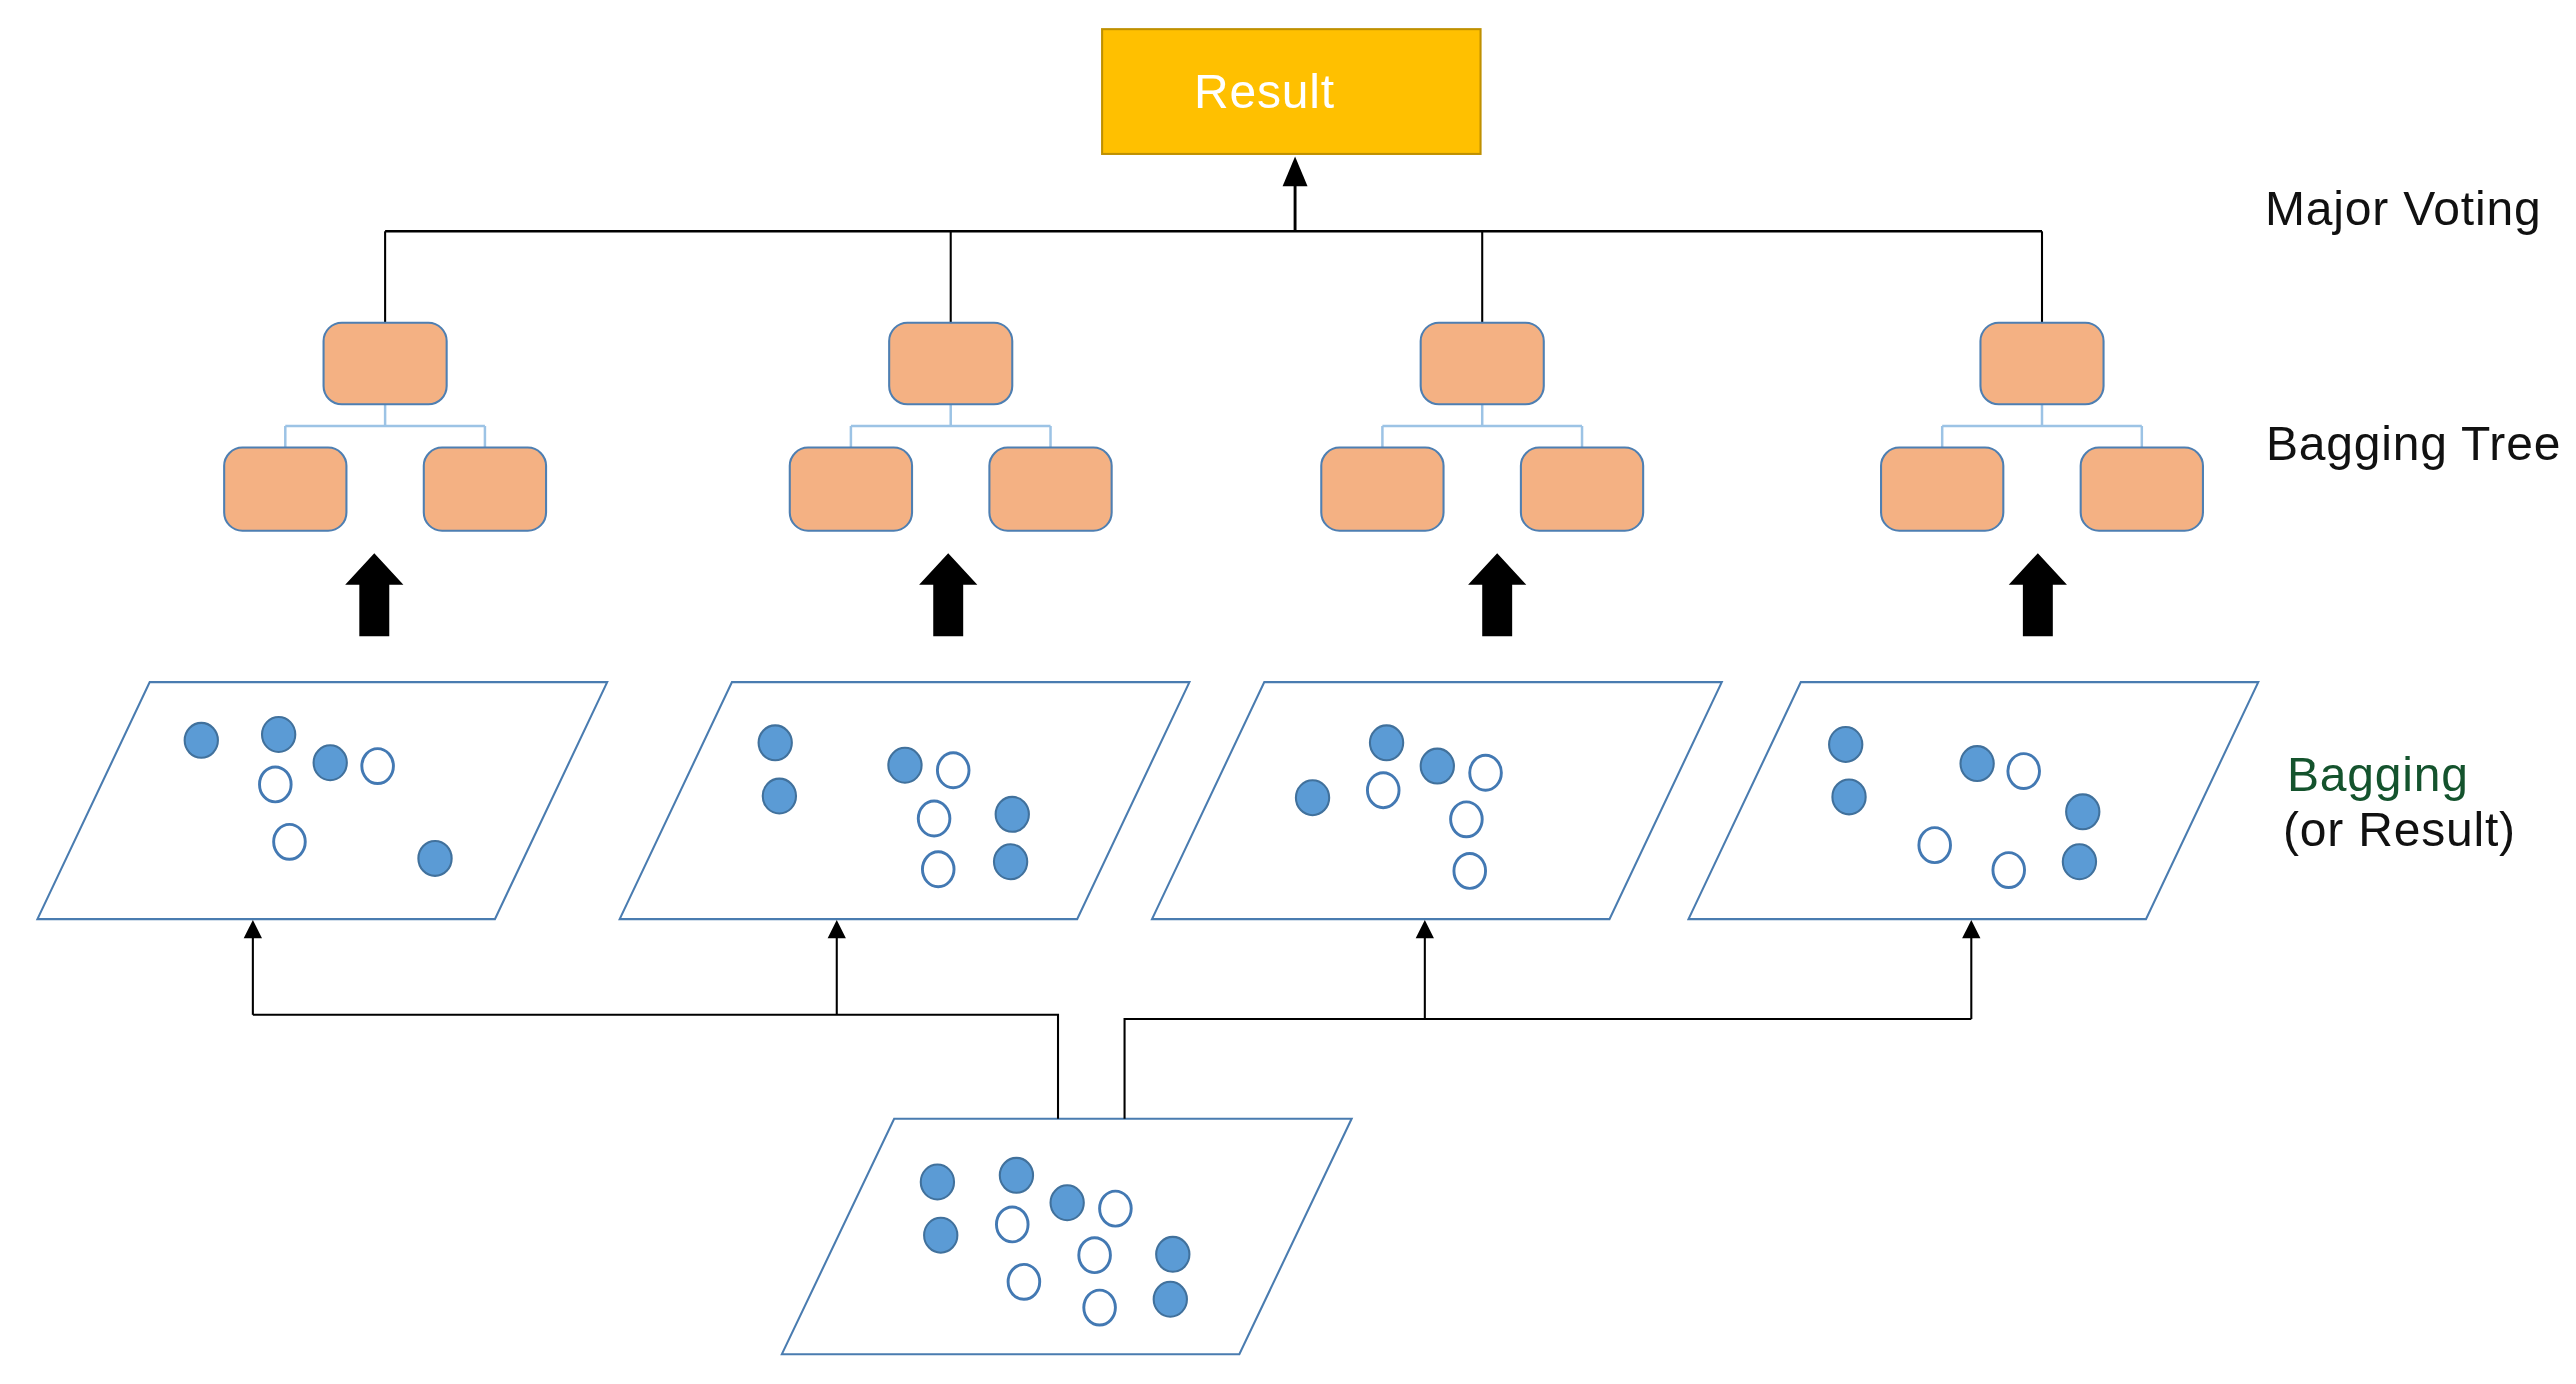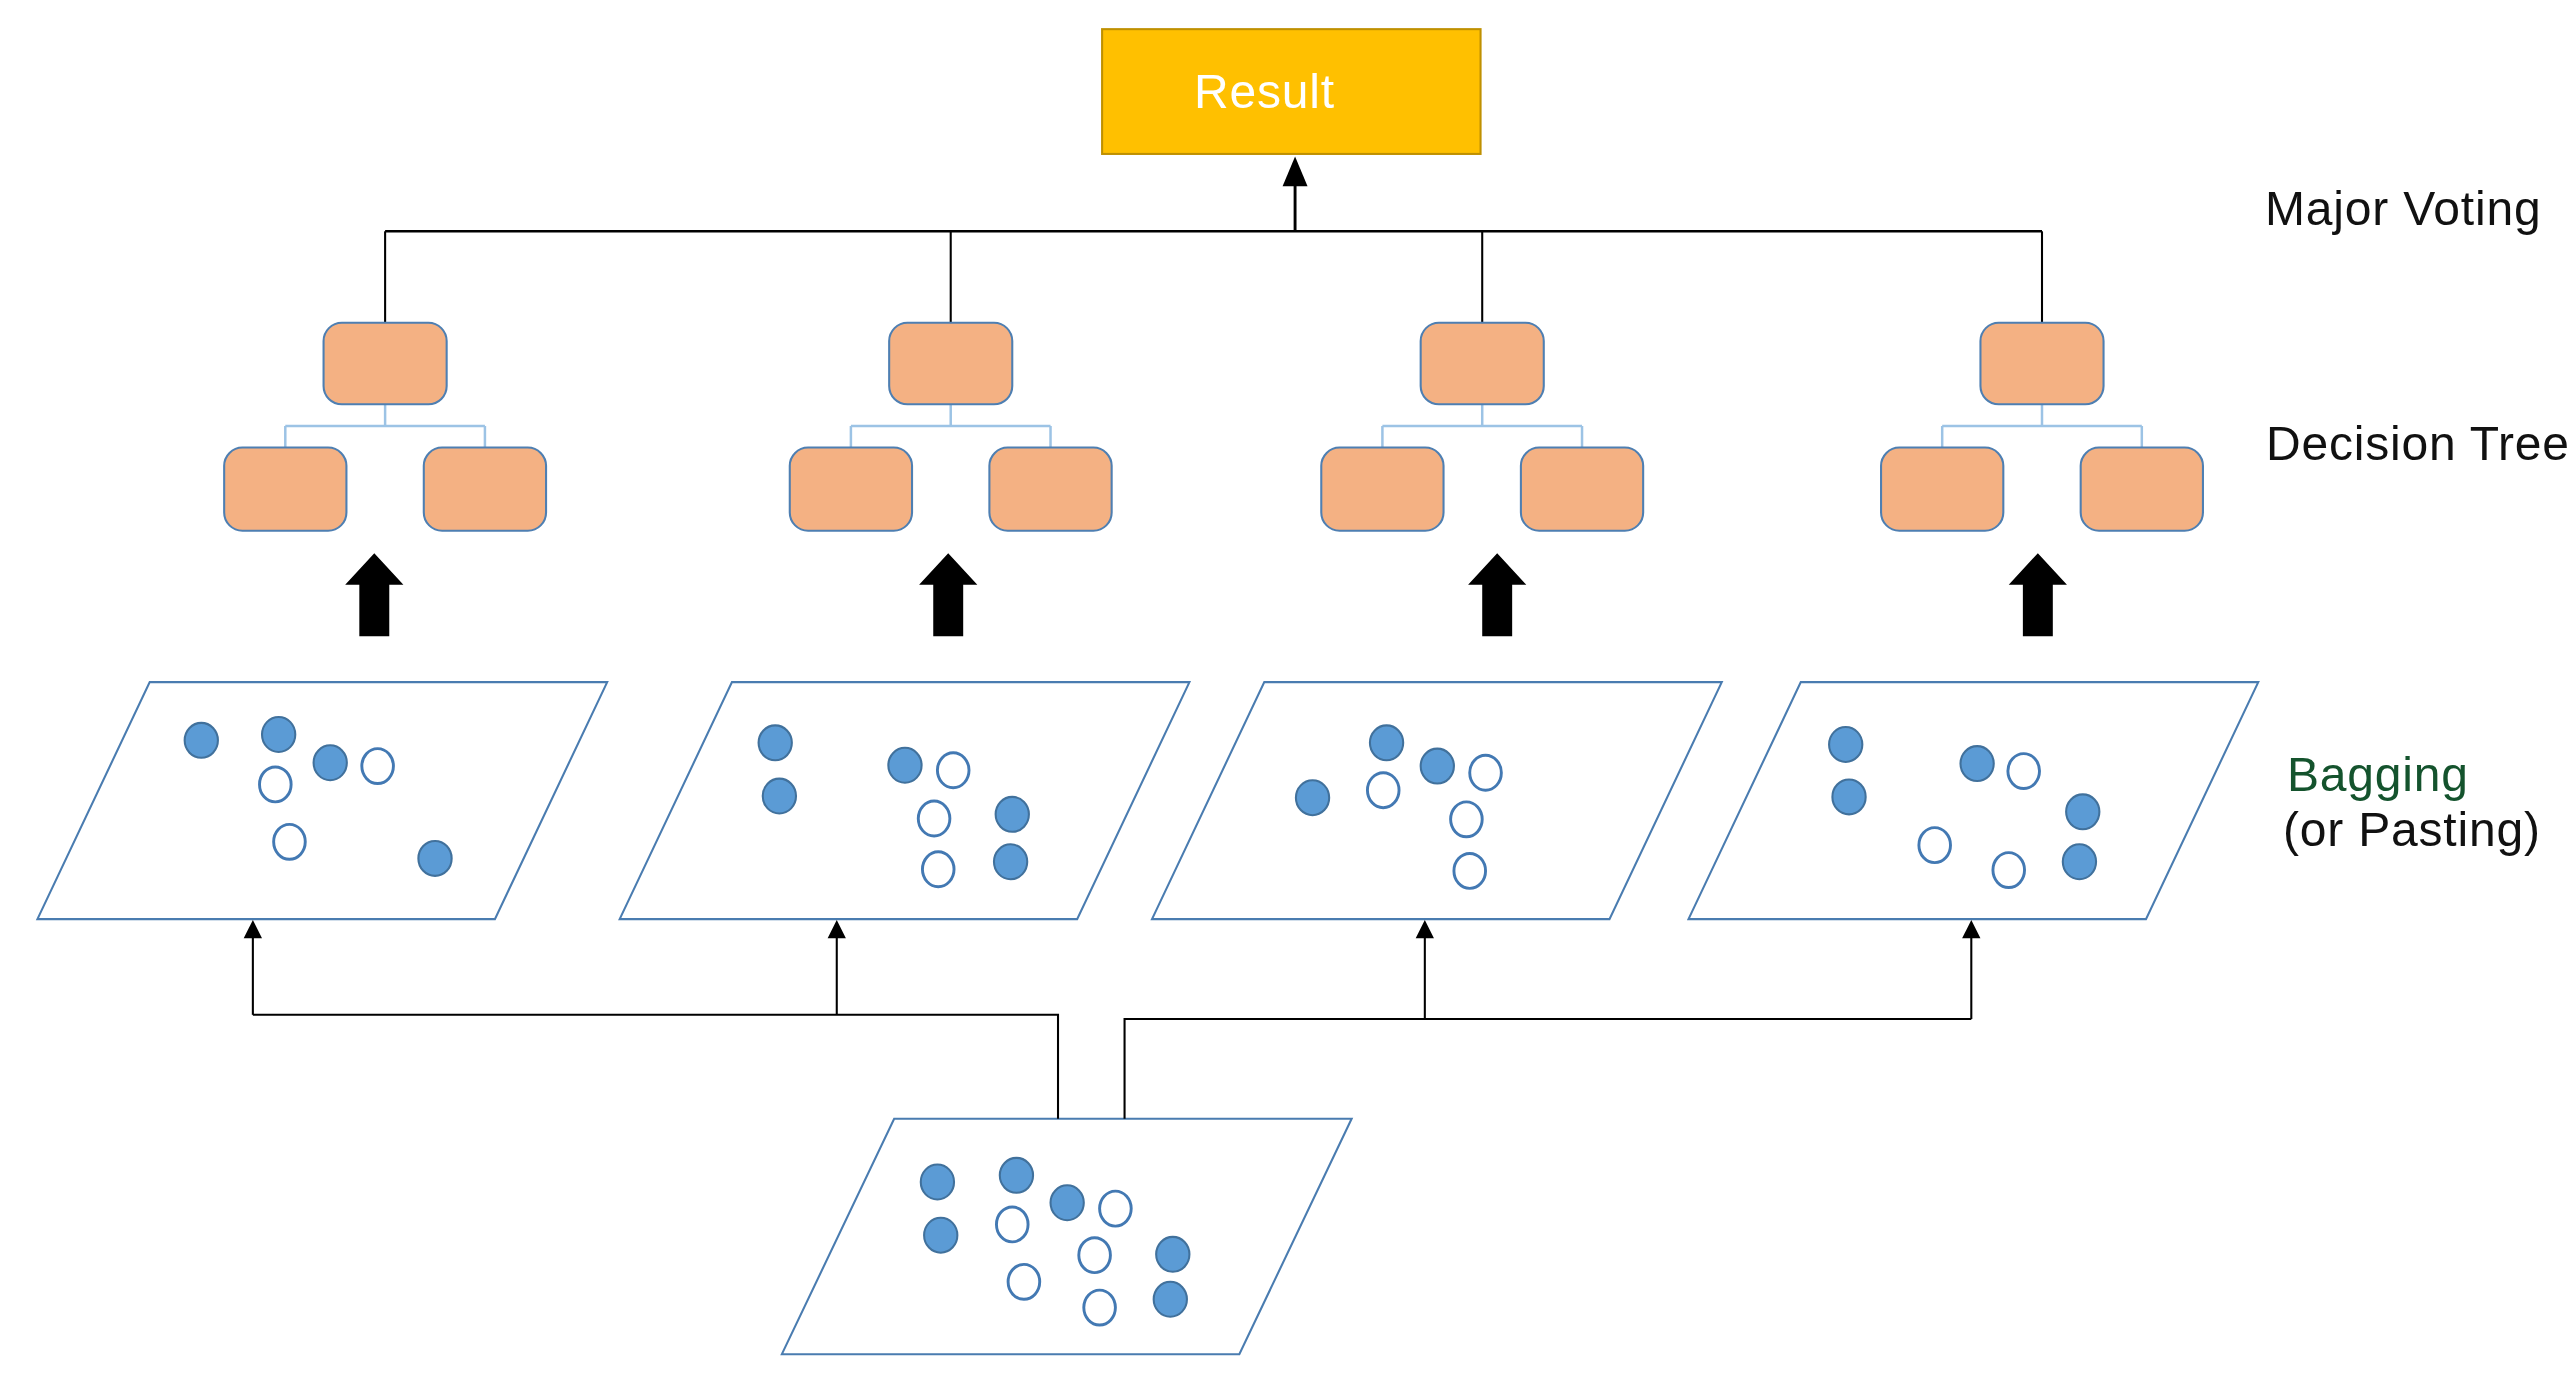--- a/index.html
+++ b/index.html
@@ -123,19 +123,19 @@
       <line x1="1713" y1="1225" x2="1713" y2="1126" stroke="#000000" stroke-width="2.5"></line>
       <polygon points="1713,1106 1702,1128 1724,1128" fill="#000000"></polygon>
       <line x1="2370" y1="1225" x2="2370" y2="1126" stroke="#000000" stroke-width="2.5"></line>
       <polygon points="2370,1106 2359,1128 2381,1128" fill="#000000"></polygon>
     </svg>
 
   <div id="result-label" style="left: 1102px; top: 29px; width: 325px; height: 125px; color: rgb(255, 255, 255);">Result</div>
 
   <div class="side-label" id="label-major-voting" style="left: 2265px; top: 181px; color: rgb(17, 17, 17);">Major Voting</div>
 
-  <div class="side-label" id="label-decision-tree" style="left: 2266px; top: 416px; color: rgb(17, 17, 17);">Decision Tree</div>
+  <div class="side-label" id="label-decision-tree" style="left: 2266px; top: 416px; color: rgb(17, 17, 17);">Bagging Tree</div>
 
   <div class="side-label" id="label-bagging-1" style="left: 2287px; top: 747px; color: #14532d;">Bagging</div>
 
-  <div class="side-label" id="label-bagging-2" style="left: 2283px; top: 802px; color: rgb(17, 17, 17);">(or Pasting)</div>
+  <div class="side-label" id="label-bagging-2" style="left: 2283px; top: 802px; color: rgb(17, 17, 17);">(or Result)</div>
 </div>
 
 
 </body></html>

